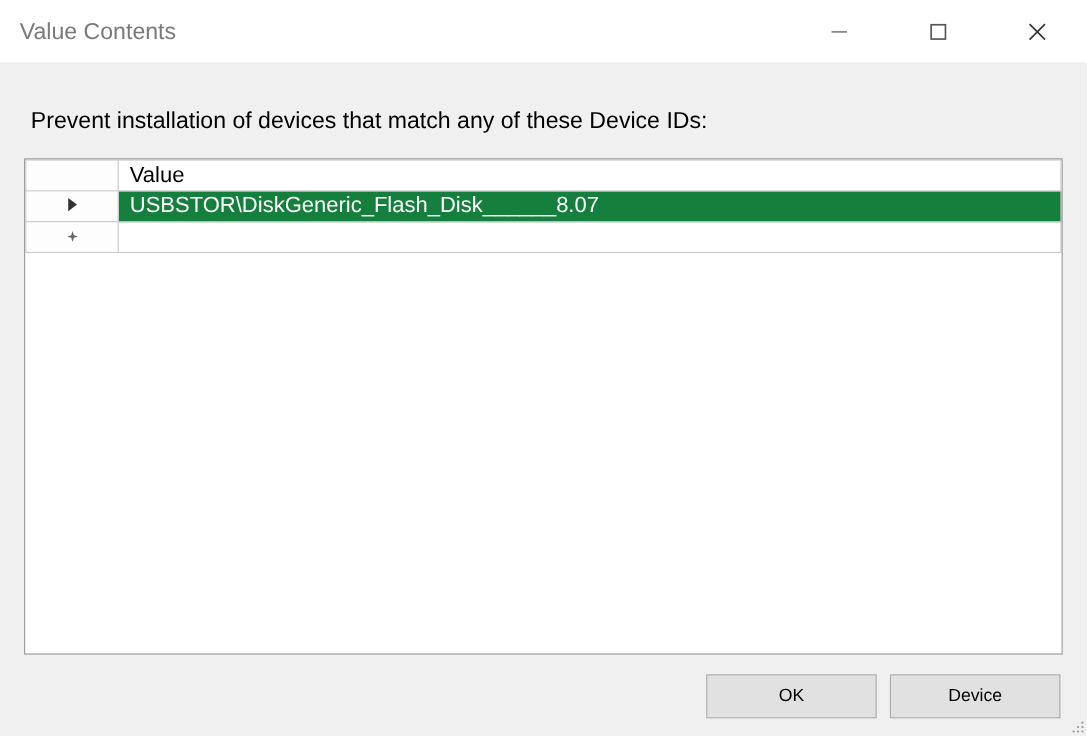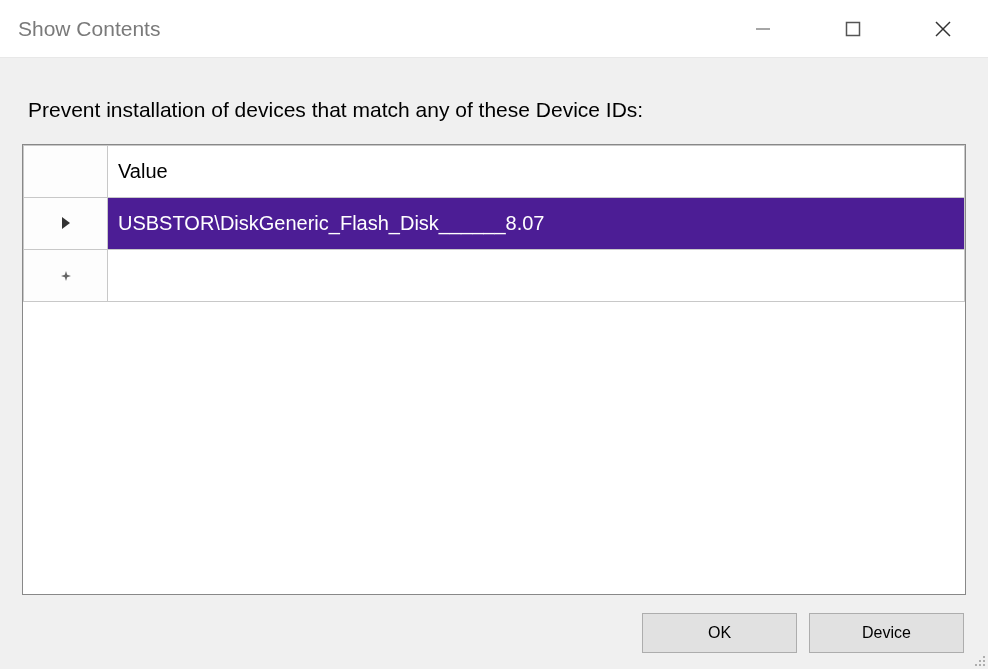--- a/index.html
+++ b/index.html
@@ -66,40 +66,40 @@
   }
   .grid-table {
     border-collapse: collapse;
     width: 100%;
   }
   .grid-table th, .grid-table td {
     border: 1px solid #c8c8c8;
     font-size: 20px;
     font-weight: 400;
     text-align: left;
-    height: 52px;
+    height: 28px;
     padding: 0 10px;
     vertical-align: middle;
   }
   .grid-table th.row-header-col,
   .grid-table td.row-header-col {
     width: 84px;
     background: #fdfdfd;
     text-align: center;
     padding: 0;
   }
   .grid-table thead th {
     background: #ffffff;
     color: #000;
   }
   .grid-table thead th.row-header-col {
     background: #fdfdfd;
   }
   .grid-table tr.selected td.value-cell {
-    background: #4c1d95;
+    background: #15803d;
     color: #ffffff;
   }
   .grid-table tr.selected td.row-header-col {
     background: #fdfdfd;
   }
   .row-indicator {
     display: inline-block;
   }
   .grid-fill {
     flex: 1;
@@ -128,21 +128,21 @@
     bottom: 2px;
     width: 16px;
     height: 16px;
   }
   .resize-grip svg { display: block; }
 </style>
 </head>
 <body>
 
 <div class="titlebar">
-  <div class="titlebar-title">Show Contents</div>
+  <div class="titlebar-title">Value Contents</div>
   <div class="titlebar-controls">
     <div class="titlebar-btn">
       <svg width="18" height="18" viewBox="0 0 18 18">
           <line x1="2" y1="9" x2="16" y2="9" stroke="#888" stroke-width="1.5"></line>
         </svg>
     </div>
     <div class="titlebar-btn">
       <svg width="18" height="18" viewBox="0 0 18 18">
           <rect x="2.5" y="2.5" width="13" height="13" fill="none" stroke="#555" stroke-width="1.5"></rect>
         </svg>

